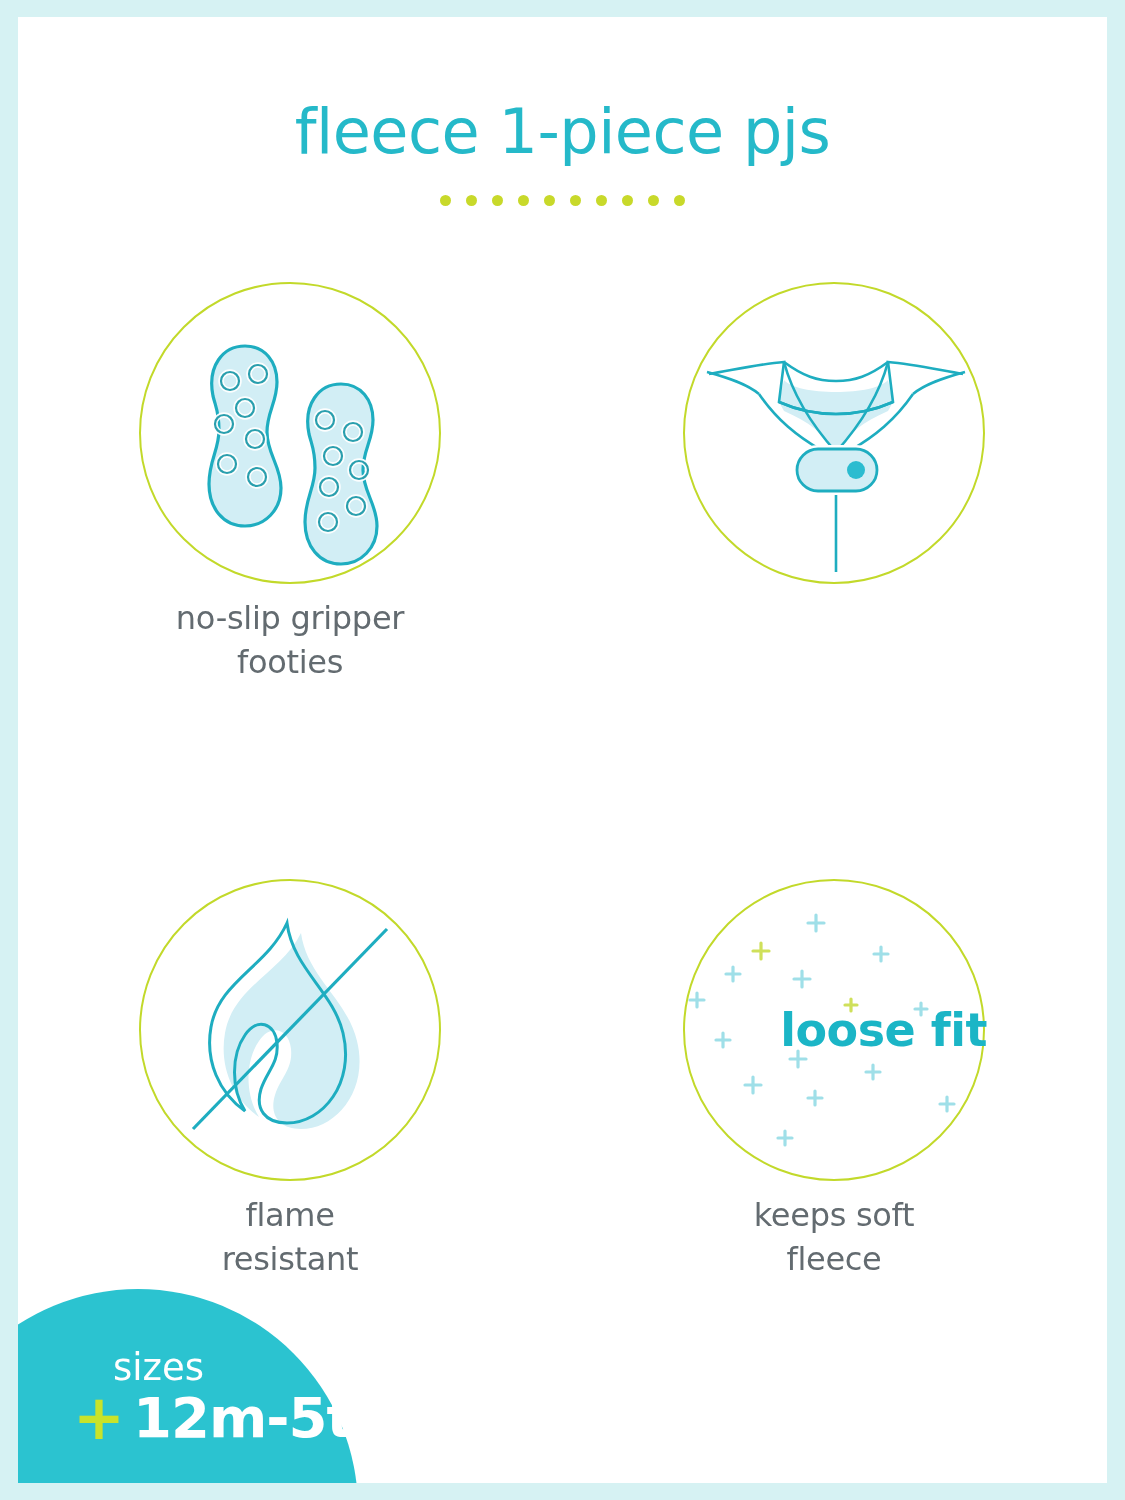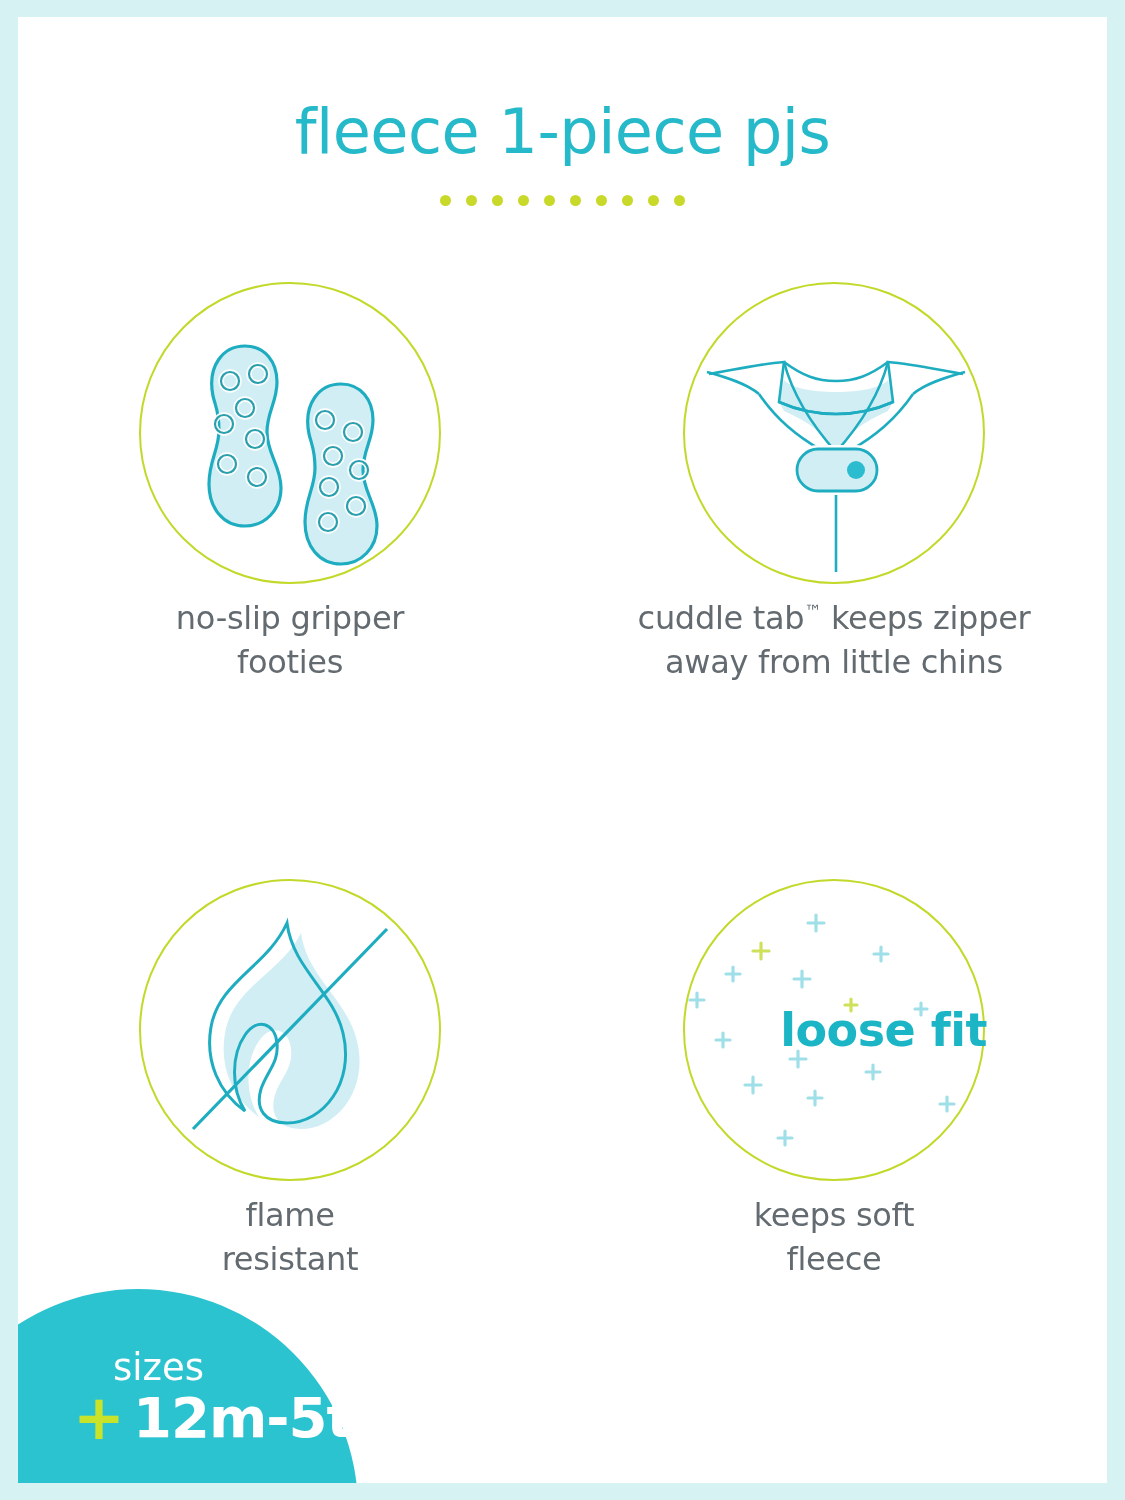--- a/index.html
+++ b/index.html
@@ -339,24 +339,20 @@
               <path d="M22 88 C44 94 62 100 74 110" fill="none" stroke="#1eadc0" stroke-width="2.6"></path>
               <path d="M280 88 C258 94 240 100 228 110" fill="none" stroke="#1eadc0" stroke-width="2.6"></path>
               <path d="M74 110 C92 136 112 152 136 166" fill="none" stroke="#1eadc0" stroke-width="2.6"></path>
               <path d="M228 110 C210 136 190 152 166 166" fill="none" stroke="#1eadc0" stroke-width="2.6"></path>
               <line x1="151" y1="205" x2="151" y2="288" stroke="#1eadc0" stroke-width="2.6"></line>
               <rect x="112" y="165" width="80" height="42" rx="21" fill="#d2eef5" stroke="#ffffff" stroke-width="8"></rect>
               <rect x="112" y="165" width="80" height="42" rx="21" fill="#d2eef5" stroke="#1eadc0" stroke-width="2.8"></rect>
               <circle cx="171" cy="186" r="9" fill="#2bbcd0"></circle>
             </svg>
           </div>
-          <div class="caption">
-            <div>cuddle tab<sup>™</sup> keeps zipper</div>
-            <div>away from little chins</div>
-          </div>
         </div>
 
       </div>
 
       <div class="row row2">
 
         <div class="cell">
           <div class="circle">
             <svg width="302" height="302" viewBox="0 0 302 302">
               <path d="M160 52 C166 96 206 118 216 160 C228 208 196 248 160 248

